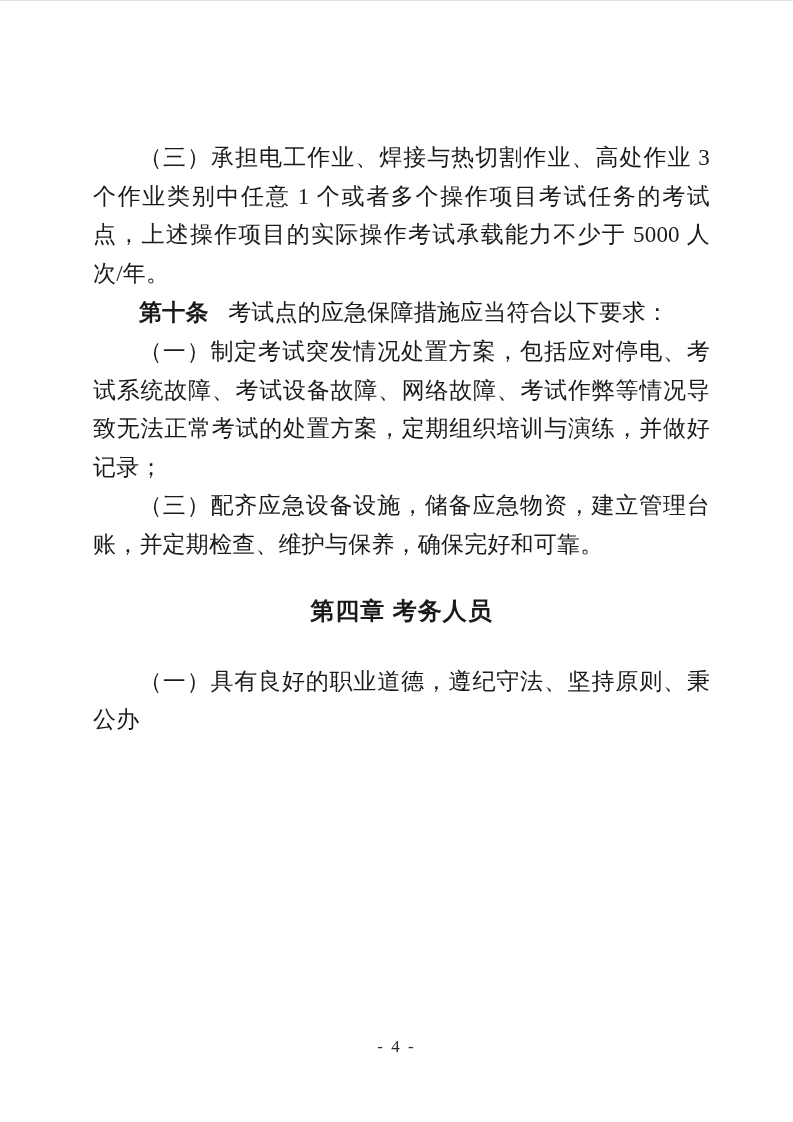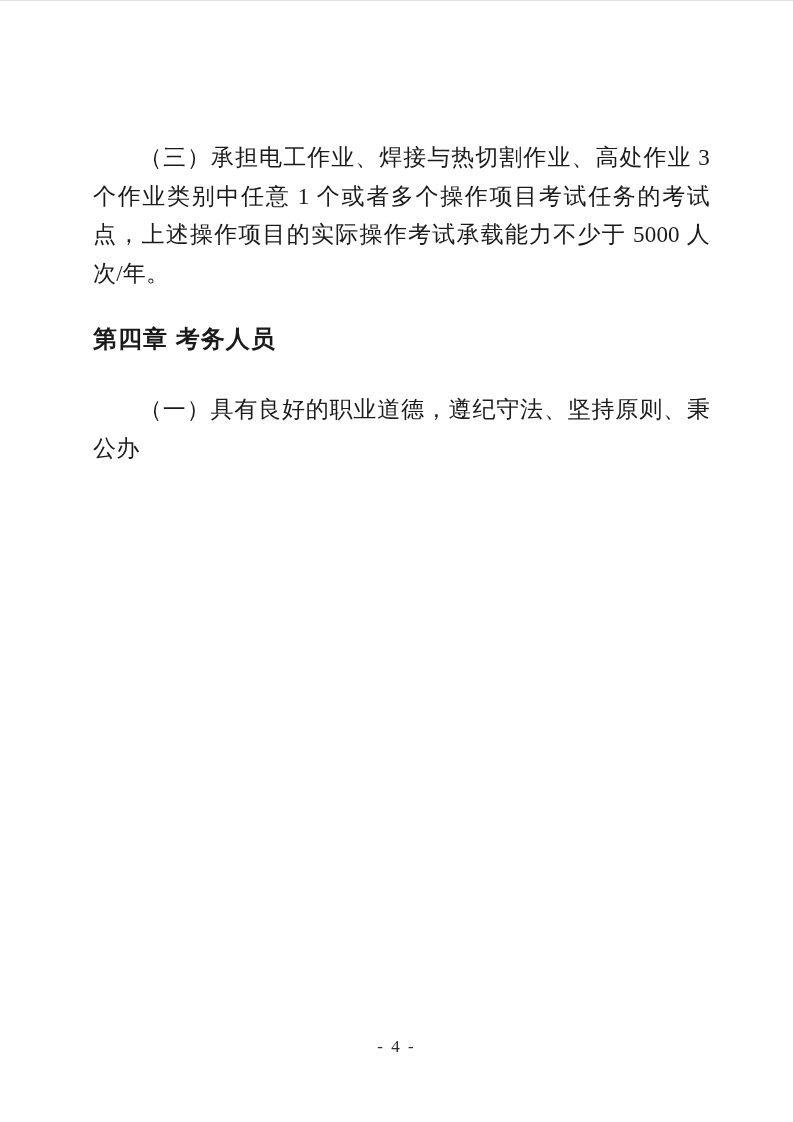--- a/index.html
+++ b/index.html
@@ -41,21 +41,21 @@
     font-family: "Liberation Sans", "DejaVu Sans", sans-serif;
     font-weight: 700;
   }
   .article-lead {
     margin-right: 0.85em;
   }
   .chapter-heading {
     margin: 26px 0 32px 0;
     font-size: 24px;
     line-height: 40px;
-    text-align: left;
+    text-align: center;
     letter-spacing: 1px;
   }
   .page-footer {
     position: absolute;
     top: 1036px;
     left: 0;
     width: 793px;
     text-align: center;
     font-size: 17px;
     letter-spacing: 2px;
@@ -63,23 +63,26 @@
   }
 </style>
 </head>
 <body>
 
 <div class="page">
   <main class="content">
 
     <p class="para"><span>（三）承担电工作业、焊接与热切割作业、高处作业 3 个作业类别中任意 1 个或者多个操作项目考试任务的考试点，上述操作项目的实际操作考试承载能力不少于 5000 人次/年。</span></p>
 
+    <p class="para"><span class="hei article-lead">第十条</span><span>考试点的应急保障措施应当符合以下要求：</span></p>
+
+    <p class="para"><span>（一）制定考试突发情况处置方案，包括应对停电、考试系统故障、考试设备故障、网络故障、考试作弊等情况导致无法正常考试的处置方案，定期组织培训与演练，并做好记录；</span></p>
 
 
-
+    <p class="para"><span>（三）配齐应急设备设施，储备应急物资，建立管理台账，并定期检查、维护与保养，确保完好和可靠。</span></p>
 
     <h2 class="chapter-heading hei">第四章 考务人员</h2>
 
 
 
 
     <p class="para"><span>（一）具有良好的职业道德，遵纪守法、坚持原则、秉公办</span></p>
 
   </main>
 

